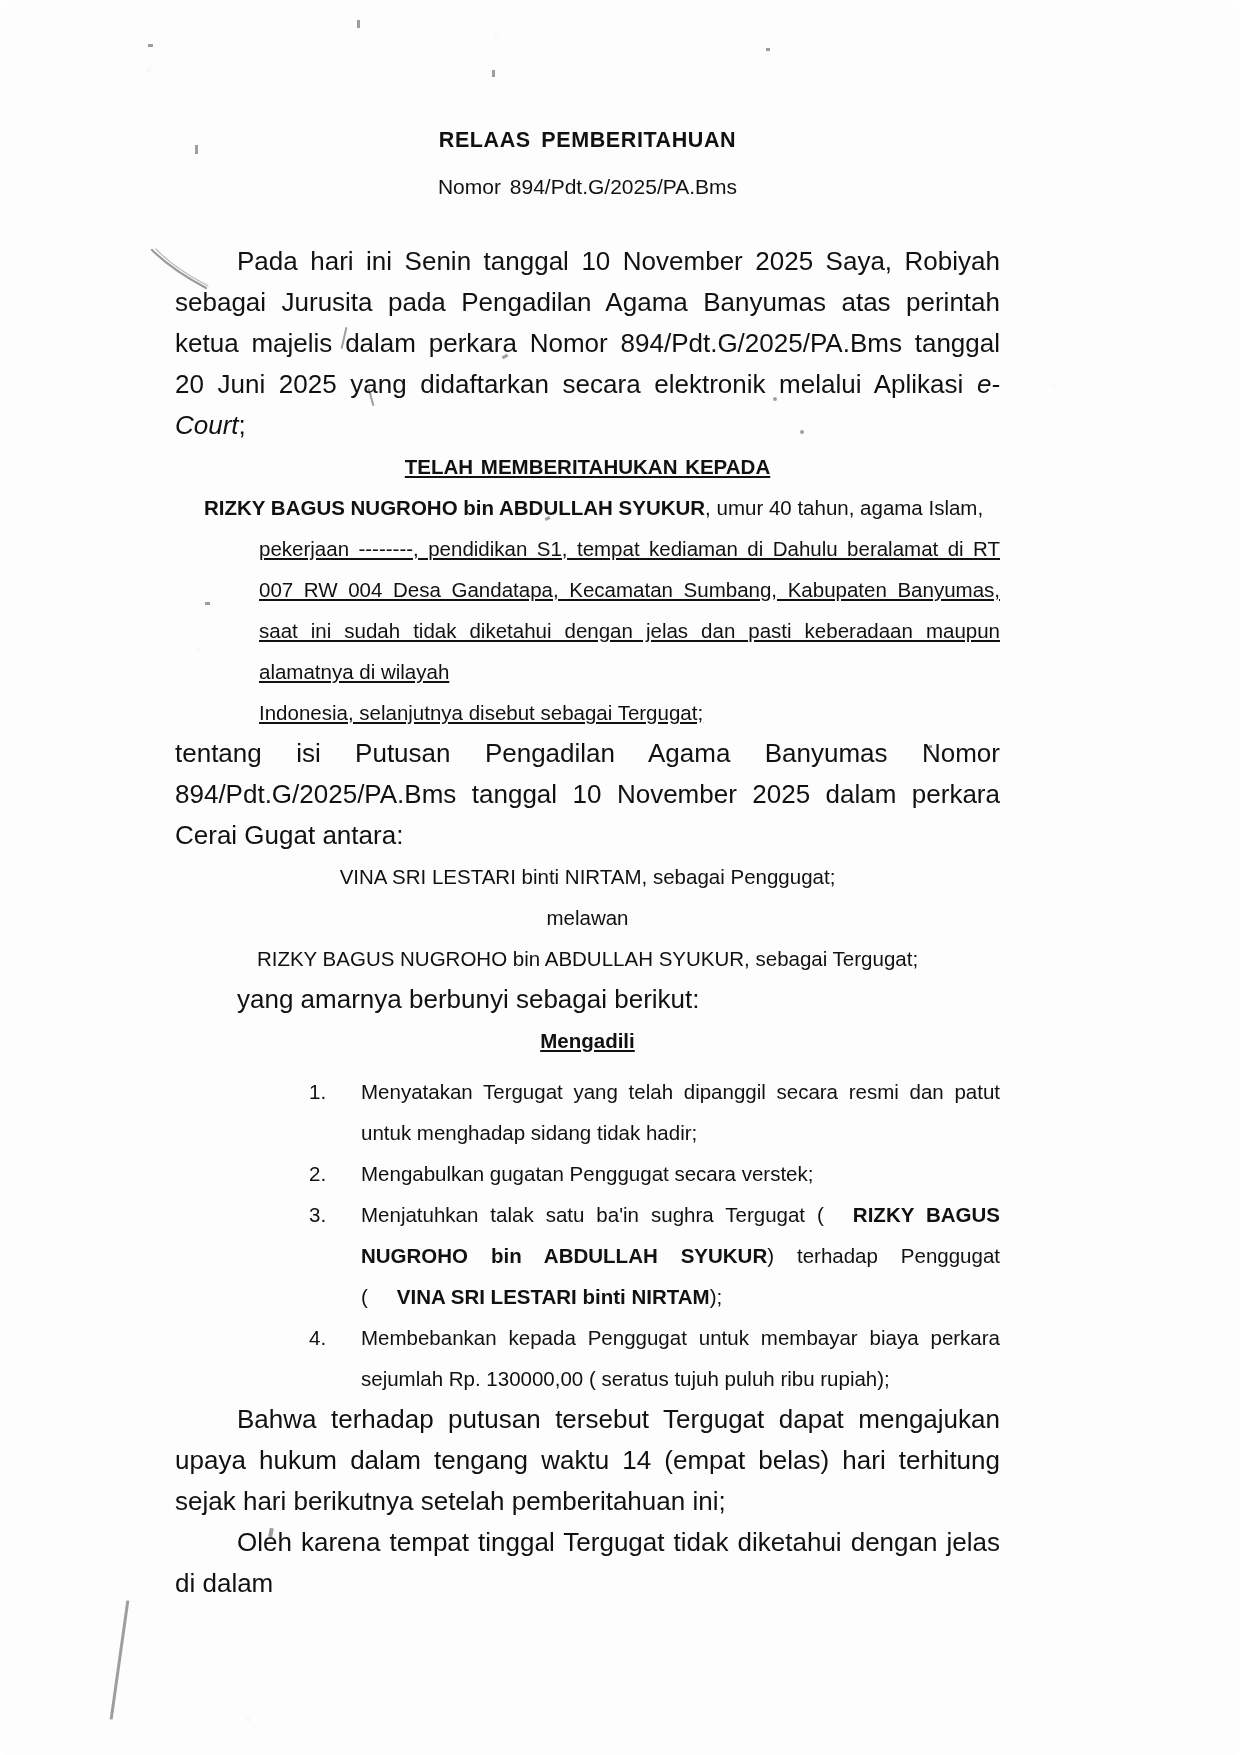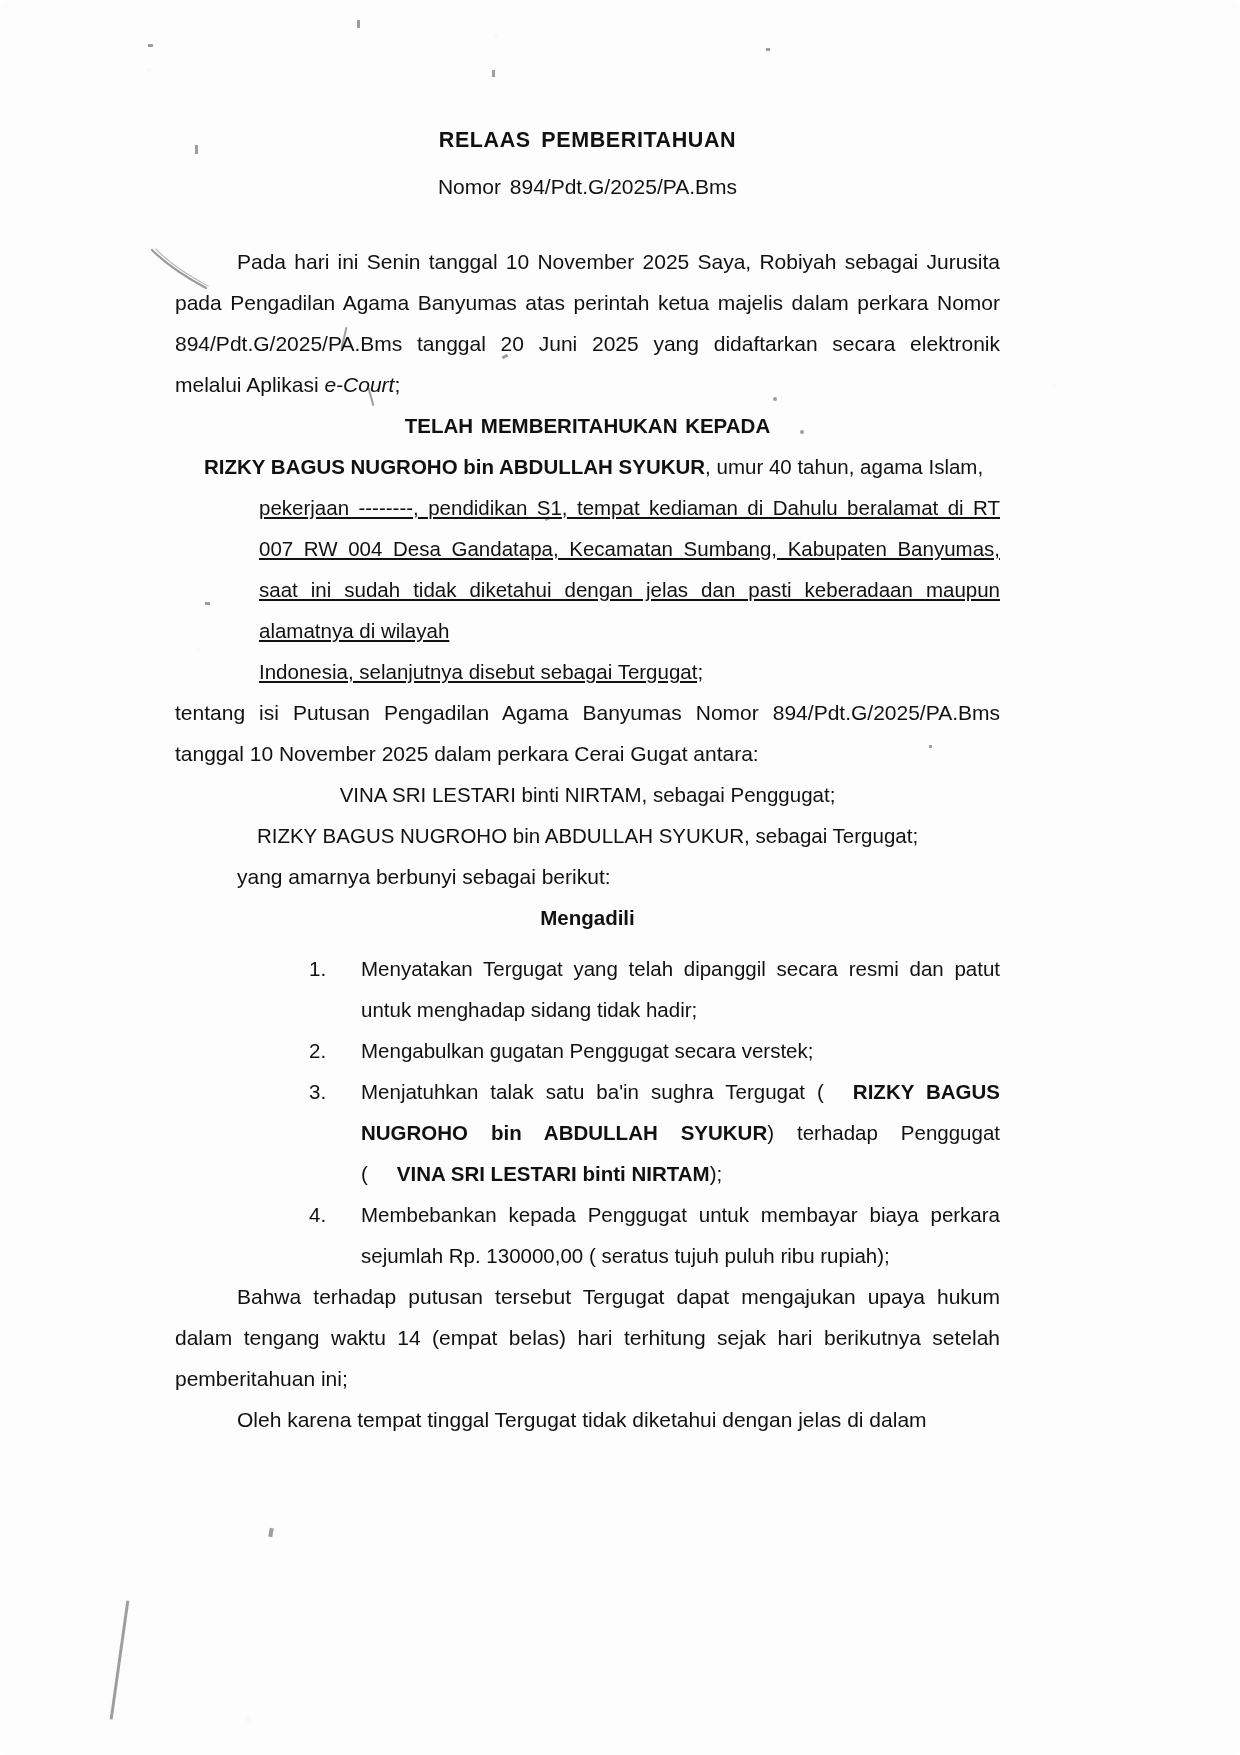--- a/index.html
+++ b/index.html
@@ -52,40 +52,41 @@
   }
   .doc-number {
     text-align: center;
     font-size: 21px;
     font-weight: normal;
     word-spacing: 3px;
     margin: 0 0 42px 0;
   }
 
   p.body-par {
-    font-size: 21px;
+    font-size: 26px;
     line-height: 41px;
     text-align: justify;
     text-justify: inter-word;
     margin: 0 0 0 0;
   }
   p.indent {
     text-indent: 62px;
   }
 
   .center-line {
     text-align: center;
     font-size: 20.5px;
     line-height: 41px;
   }
   .center-bold {
     text-align: center;
     font-size: 20.5px;
     line-height: 41px;
     font-weight: bold;
+    text-decoration: underline;
   }
   .heading-spaced {
     word-spacing: 2px;
   }
 
   
   .identity {
     font-size: 20.5px;
     line-height: 41px;
     text-align: justify;
@@ -204,20 +205,21 @@
     <div class="identity">
       <span class="lead"><b>RIZKY BAGUS NUGROHO bin ABDULLAH SYUKUR</b><span>, umur 40 tahun, agama Islam,</span></span>
       <span class="rest"><span>pekerjaan --------, pendidikan S1, tempat kediaman di Dahulu beralamat di RT 007 RW 004 Desa Gandatapa, Kecamatan Sumbang, Kabupaten Banyumas, saat ini sudah tidak diketahui dengan jelas dan pasti keberadaan maupun alamatnya di wilayah</span>
         <span class="last-line">Indonesia, selanjutnya disebut sebagai Tergugat;</span>
       </span>
     </div>
 
     <p class="body-par">tentang isi Putusan Pengadilan Agama Banyumas Nomor 894/Pdt.G/2025/PA.Bms tanggal 10 November 2025 dalam perkara Cerai Gugat antara:</p>
 
     <div class="center-line">VINA SRI LESTARI binti NIRTAM, sebagai Penggugat;</div>
+    <div class="center-line">melawan</div>
     <div class="center-line">RIZKY BAGUS NUGROHO bin ABDULLAH SYUKUR, sebagai Tergugat;</div>
 
     <p class="body-par indent">yang amarnya berbunyi sebagai berikut:</p>
 
     <div class="center-bold">Mengadili</div>
 
     <ol class="amar" id="verdict-list">
         <li><span>Menyatakan Tergugat yang telah dipanggil secara resmi dan patut untuk menghadap sidang tidak hadir;</span></li>
         <li><span>Mengabulkan gugatan Penggugat secara verstek;</span></li>
         <li><span>Menjatuhkan talak satu ba'in sughra Tergugat (</span><b>RIZKY BAGUS NUGROHO bin ABDULLAH SYUKUR</b><span>) terhadap Penggugat (</span><b>VINA SRI LESTARI binti NIRTAM</b><span>);</span></li>

